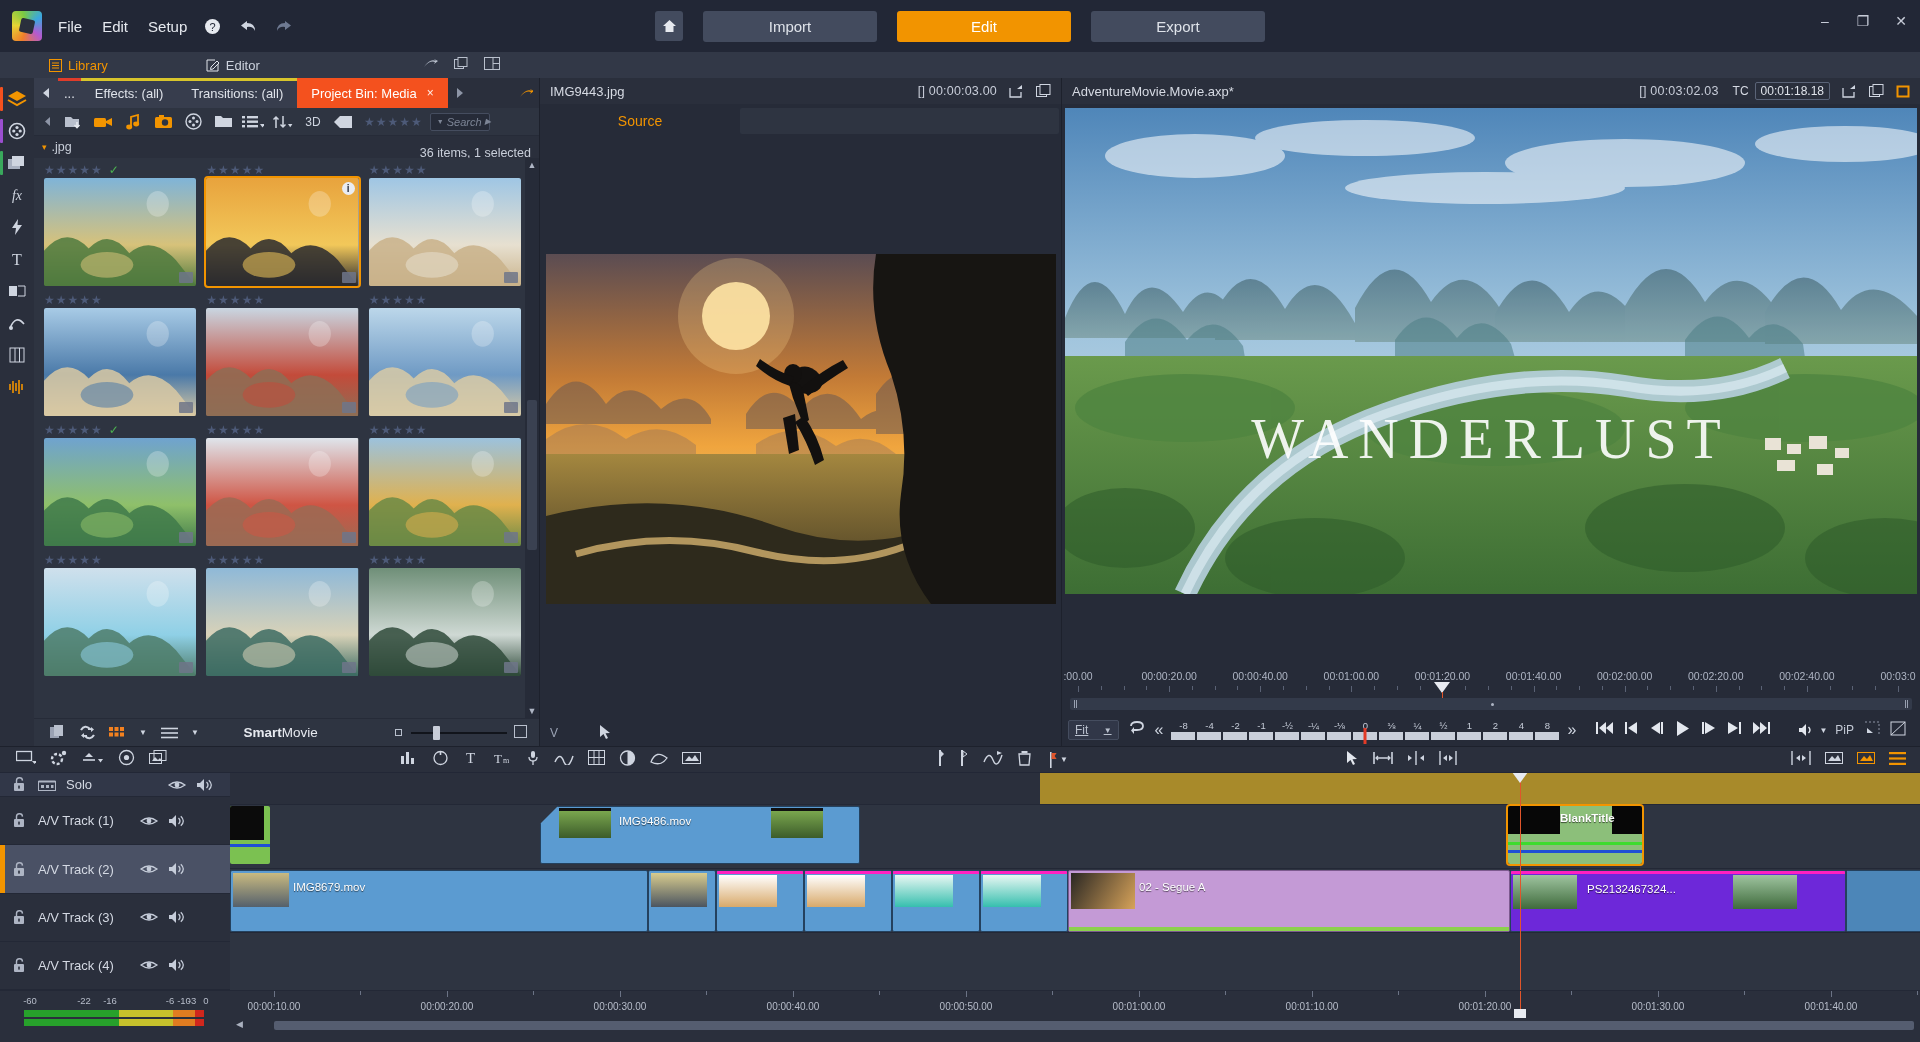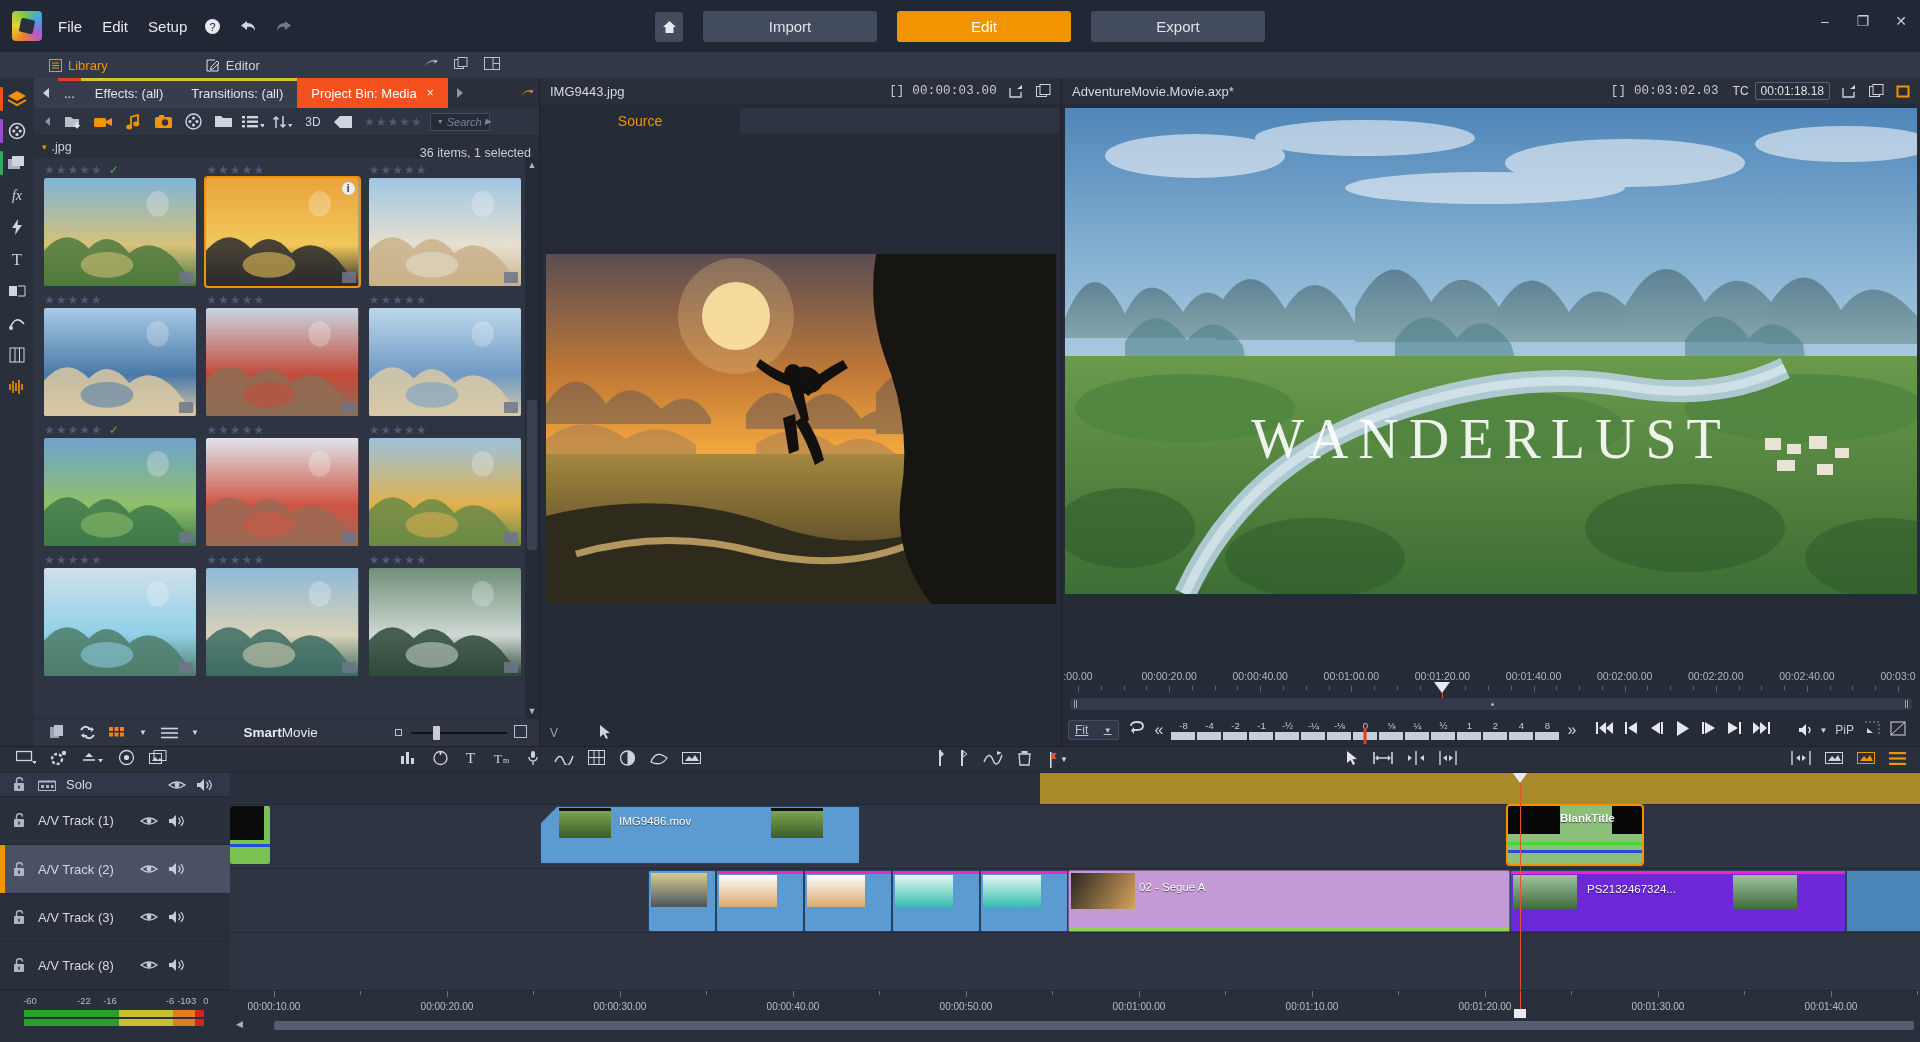--- a/index.html
+++ b/index.html
@@ -15,21 +15,21 @@
   
   .titlebar{height:52px;background:#222736;display:flex;align-items:center;position:relative;flex:0 0 52px;}
   .logo{width:30px;height:30px;margin-left:12px;margin-right:12px;border-radius:4px;
         background:conic-gradient(from 200deg,#f07f2a,#e6d534,#7ac943,#3aa7e0,#b45ad0,#f07f2a);
         position:relative;}
   .logo:after{content:"";position:absolute;inset:8px;background:#2a2f3c;border-radius:2px;transform:rotate(12deg);}
   .menu{display:flex;align-items:center;gap:20px;margin-left:4px;}
   .menu span{font-size:15px;color:#e6e9ef;cursor:default;}
   .tb-ico{width:22px;height:22px;display:flex;align-items:center;justify-content:center;margin-left:14px;}
   .tb-ico svg{display:block;}
-  .nav{position:absolute;left:50%;transform:translateX(-50%);display:flex;align-items:flex-end;gap:20px;}
+  .nav{position:absolute;left:50%;transform:translateX(-50%);display:flex;align-items:center;gap:20px;}
   .home-btn{width:28px;height:30px;background:#434b5e;border-radius:3px;display:flex;align-items:center;justify-content:center;}
   .navbtn{width:174px;height:31px;border:none;border-radius:3px;background:#434b5e;color:#dfe3ea;font-size:15px;
           font-family:"Liberation Sans",sans-serif;cursor:pointer;}
   .navbtn.active{background:#f29400;color:#fff;}
   .wincontrols{position:absolute;right:0;top:0;height:42px;display:flex;align-items:center;}
   .wc{width:38px;height:30px;display:flex;align-items:center;justify-content:center;color:#c7ccd8;font-size:14px;}
 
   
   .tabrow{height:26px;background:#323847;display:flex;align-items:center;flex:0 0 26px;position:relative;}
   .ltab{display:flex;align-items:center;gap:6px;height:26px;padding:0 14px;font-size:13px;}
@@ -83,21 +83,21 @@
   .binfooter{height:28px;background:#2e3441;display:flex;align-items:center;gap:0;padding-left:8px;border-top:1px solid #262b38;}
   .smartmovie{margin-left:auto;margin-right:auto;font-size:13.5px;color:#e6e9ef;}
   .smartmovie b{font-weight:bold;}
   .zoomctl{display:flex;align-items:center;gap:7px;margin-left:auto;margin-right:12px;}
   .zslider{width:96px;height:2px;background:#11141b;position:relative;}
   .zslider .knob{position:absolute;left:22px;top:-6px;width:7px;height:14px;background:#c8cdd8;border-radius:1px;}
 
   
   .srcpanel{width:522px;background:#262b38;display:flex;flex-direction:column;flex:0 0 522px;border-right:1px solid #1d212c;}
   .mon-title{height:26px;background:#2a2f3c;display:flex;align-items:center;padding:0 10px;font-size:13px;color:#d6dae3;}
-  .mon-title .tc{margin-left:auto;font-size:12.5px;color:#c7ccd8;letter-spacing:.2px;font-family:Liberation Mono, monospace;}
+  .mon-title .tc{margin-left:auto;font-size:12.5px;color:#c7ccd8;letter-spacing:.2px;}
   .mon-title .ic{margin-left:12px;display:flex;align-items:center;}
   .mon-tabs{height:34px;background:#262b38;display:flex;align-items:center;}
   .mon-tab{width:200px;text-align:center;font-size:14px;color:#f29400;}
   .mon-tab.pill{flex:1;height:26px;background:#2e3441;border-radius:2px;margin-right:2px;}
   .mon-stage{flex:1;display:flex;align-items:center;justify-content:center;background:#262b38;overflow:hidden;}
   .mon-bottom{height:26px;display:flex;align-items:center;padding:0 10px;gap:20px;font-size:12px;color:#9aa2b3;}
 
   
   .tlpanel{flex:1;background:#262b38;display:flex;flex-direction:column;min-width:0;}
   .tl-stage{flex:1;background:#262b38;overflow:hidden;display:flex;align-items:flex-start;justify-content:center;padding:4px 0 0 0;}
@@ -1384,21 +1384,21 @@
             </span>
           </div>
           <div class="trow">
             <span class="ic">
               <svg width="14" height="15" viewBox="0 0 14 15">
                 <rect x="2" y="6" width="10" height="8" rx="1" fill="#aeb5c4"></rect>
                 <path d="M4.5 6 V4 a3 3 0 0 1 6 -0.4" fill="none" stroke="#aeb5c4" stroke-width="1.4"></path>
                 <rect x="6.2" y="8.6" width="1.6" height="3" fill="#2a2f3c"></rect>
               </svg>
             </span>
-            <span class="tname">A/V Track (8)</span>
+            <span class="tname">A/V Track (4)</span>
             <span class="ic">
               <svg width="18" height="12" viewBox="0 0 18 12">
                 <path d="M1 6 q8 -6 16 0 q-8 6 -16 0 Z" fill="none" stroke="#c5ccd9" stroke-width="1.3"></path>
                 <circle cx="9" cy="6" r="2.4" fill="#c5ccd9"></circle>
               </svg>
             </span>
             <span class="ic">
               <svg width="18" height="14" viewBox="0 0 18 14">
                 <path d="M1 5 h3 L8 1 v12 L4 9 H1 Z" fill="#c5ccd9"></path>
                 <path d="M10.5 4 q3 3 0 6 M12.8 2.2 q5 4.8 0 9.6" fill="none" stroke="#c5ccd9" stroke-width="1.3"></path>
@@ -1432,20 +1432,24 @@
         </div>
 
         <div class="clip" style="left:1278px;top:33px;width:134px;height:58px;background:#8cbf7a;outline:2px solid #f29400;">
           <div style="position:absolute;left:0;top:0;width:52px;height:28px;background:#070707"></div>
           <div style="position:absolute;left:104px;top:0;width:46px;height:28px;background:#070707"></div>
           <span class="cname" style="left:52px;top:6px;font-weight:bold">BlankTitle</span>
           <div style="position:absolute;left:0;right:0;top:36px;height:3px;background:#3ddc2e"></div>
           <div style="position:absolute;left:0;right:0;top:44px;height:3px;background:#1f4fd6"></div>
         </div>
 
+        <div class="clip" style="left:0;top:97px;width:418px;height:62px;background:#5b9bd1;border:1px solid #24415e;">
+          <div style="position:absolute;left:2px;top:2px;width:56px;height:34px;background:linear-gradient(#c9ba80,#54606c)"></div>
+          <span class="cname" style="left:62px;top:10px">IMG8679.mov</span>
+        </div>
         <div class="clip" style="left:418px;top:97px;width:68px;height:62px;background:#5b9bd1;border:1px solid #24415e;">
           <div style="position:absolute;left:2px;top:2px;width:56px;height:34px;background:linear-gradient(#d8cc8e,#4b5560)"></div>
         </div>
         <div class="clip" style="left:486px;top:97px;width:88px;height:62px;background:#5b9bd1;border:1px solid #24415e;">
           <div style="position:absolute;left:0;right:0;top:0;height:3px;background:#ff20c0"></div>
           <div style="position:absolute;left:2px;top:4px;width:58px;height:32px;background:linear-gradient(#ffffff,#d8a96a)"></div>
         </div>
         <div class="clip" style="left:574px;top:97px;width:88px;height:62px;background:#5b9bd1;border:1px solid #24415e;">
           <div style="position:absolute;left:0;right:0;top:0;height:3px;background:#ff20c0"></div>
           <div style="position:absolute;left:2px;top:4px;width:58px;height:32px;background:linear-gradient(#ffffff,#d8a96a)"></div>

